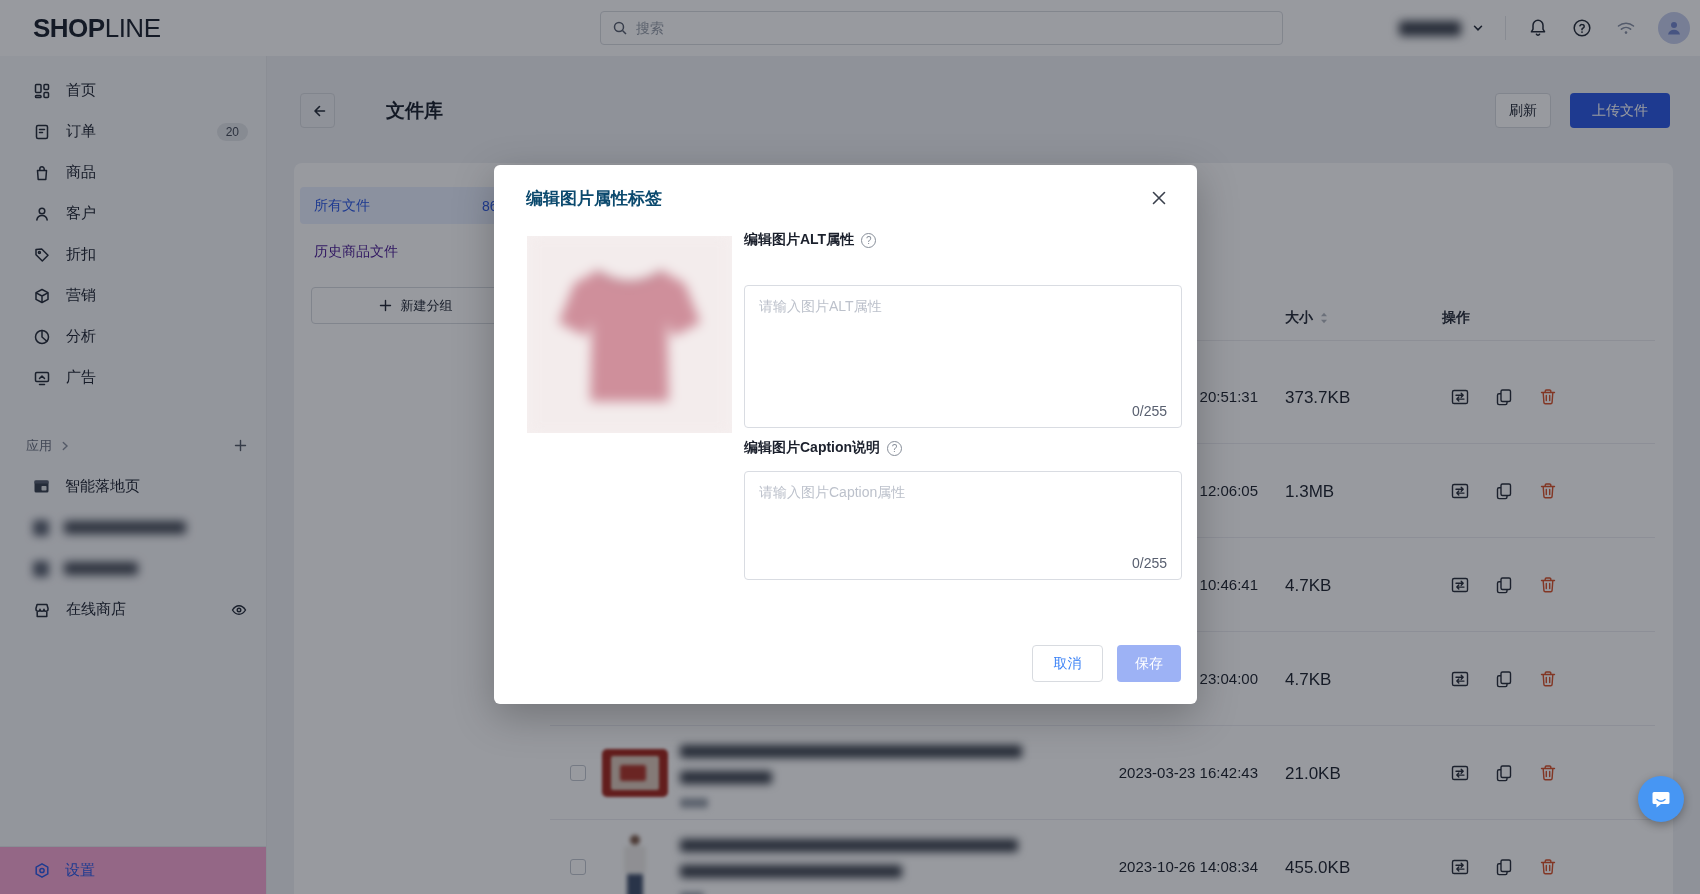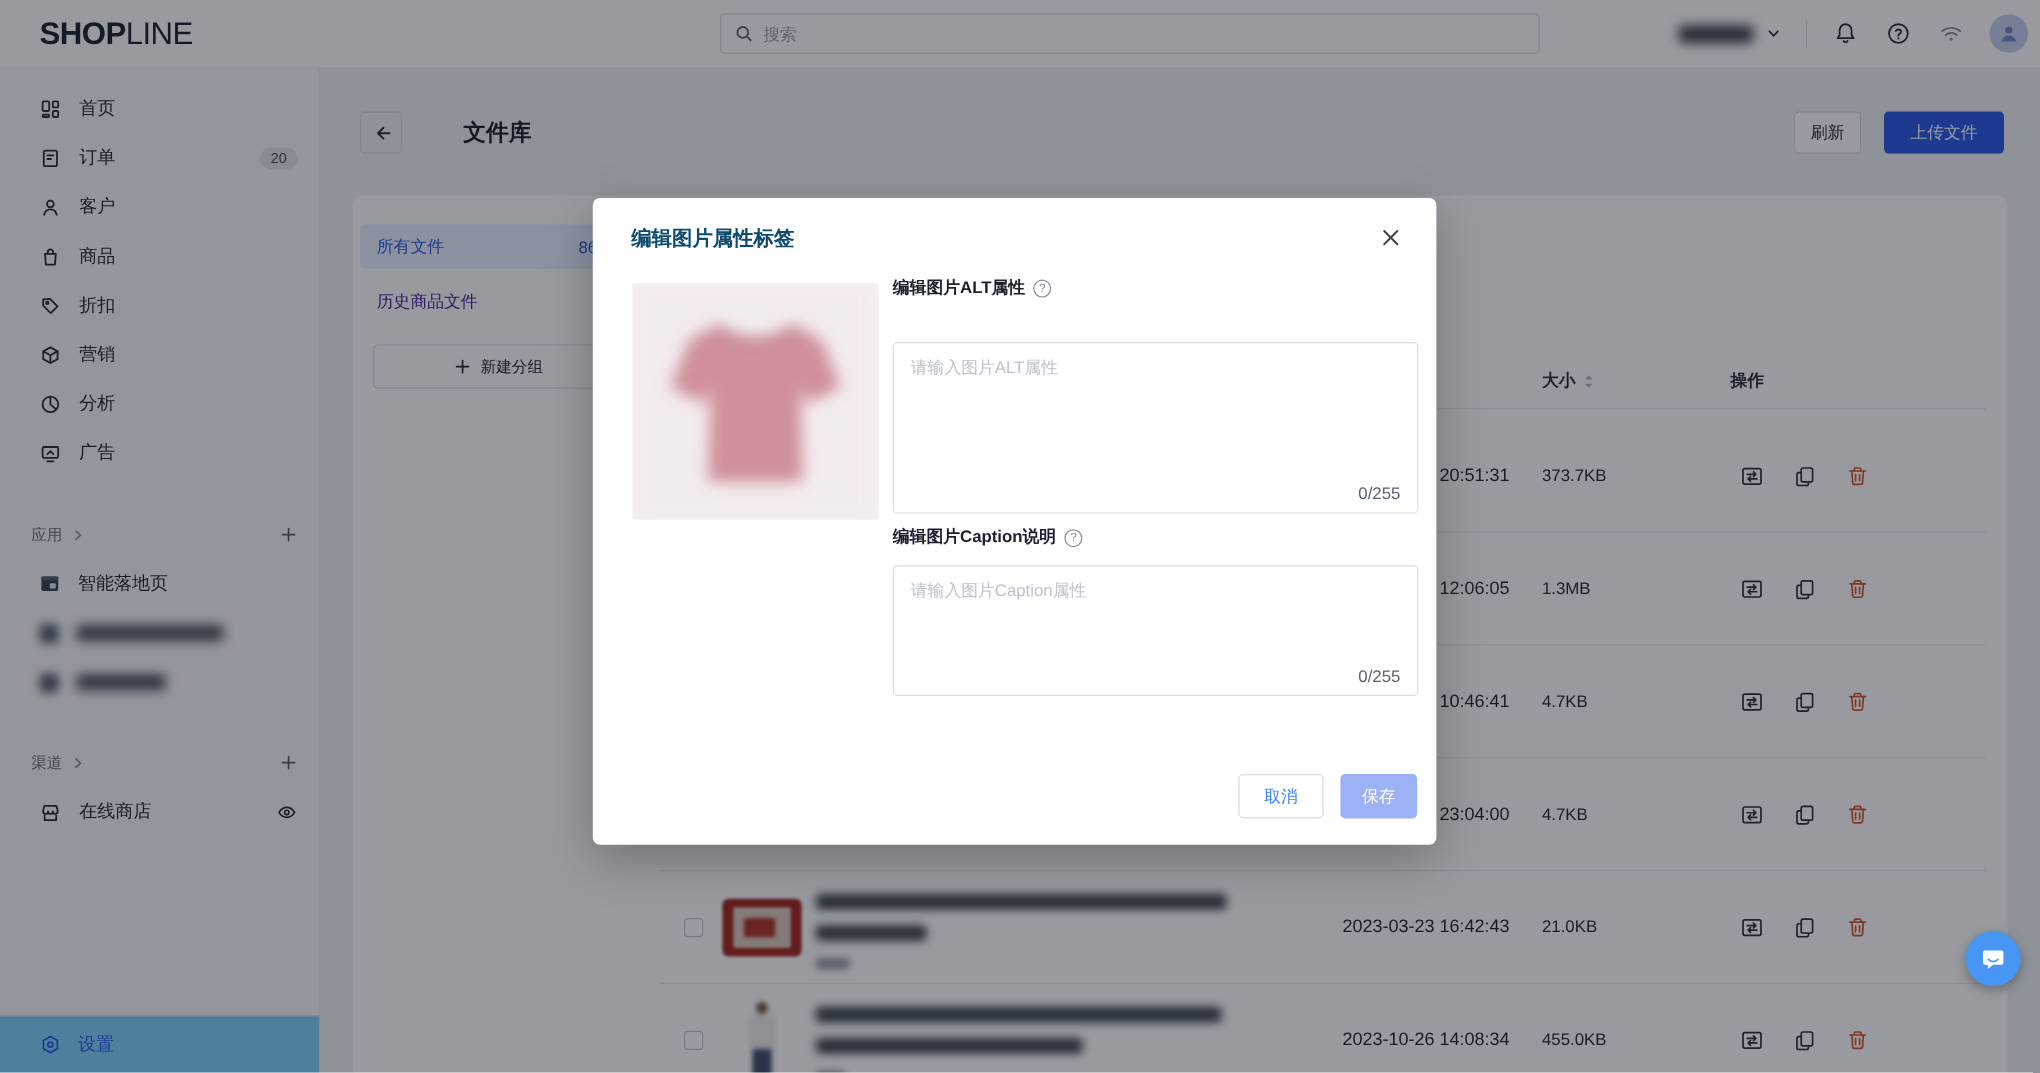--- a/index.html
+++ b/index.html
@@ -26,21 +26,21 @@
   .sidebar { position:absolute; left:0; top:56px; width:267px; bottom:0; background:#f7f8fa; border-right:1px solid #e9ebee; }
   .nav { padding-top:14px; }
   .nav-item { height:41px; display:flex; align-items:center; gap:15px; padding:0 18px 0 33px; font-size:15px; color:#232936; cursor:pointer; }
   .badge { margin-left:auto; background:#e2e5e9; color:#454c59; font-size:12px; border-radius:10px; padding:2px 9px; }
   .sec { height:41px; display:flex; align-items:center; gap:7px; padding:0 18px 0 26px; color:#6a7180; font-size:13px; }
   .sec .plus { margin-left:auto; cursor:pointer; }
   .mt27 { margin-top:27px; } .mt26 { margin-top:26px; }
   .blur-line { height:13px; border-radius:3px; background:#464c58; filter:blur(5px); }
   .blur-sq { width:16px; height:16px; border-radius:3px; background:#5a6170; filter:blur(4px); flex:0 0 16px; }
   .eye { margin-left:auto; }
-  .settings { position:absolute; left:0; right:0; bottom:0; height:48px; border-top:1px solid #e6e8ec; display:flex; align-items:center; gap:14px; padding-left:33px; color:#2E5BE6; font-size:15px; background:#7dd3fc; cursor:pointer; }
+  .settings { position:absolute; left:0; right:0; bottom:0; height:48px; border-top:1px solid #e6e8ec; display:flex; align-items:center; gap:14px; padding-left:33px; color:#2E5BE6; font-size:15px; background:#f9a8d4; cursor:pointer; }
 
   
   .main { position:absolute; left:267px; top:56px; right:0; bottom:0; background:#eff1f4; }
   .back-btn { position:absolute; left:33px; top:37px; width:35px; height:35px; border:1px solid #d8dbe0; border-radius:4px; display:flex; align-items:center; justify-content:center; cursor:pointer; }
   .page-title { position:absolute; left:119px; top:42px; font-size:19px; font-weight:bold; color:#1b212e; }
   .btn { display:flex; align-items:center; justify-content:center; border-radius:4px; font-size:14px; cursor:pointer; }
   .btn-refresh { position:absolute; left:1228px; top:37px; width:56px; height:35px; background:#fff; border:1px solid #d8dbe0; color:#252b38; }
   .btn-upload { position:absolute; left:1303px; top:37px; width:100px; height:35px; background:#2E5BE6; color:#fff; border:0; }
 
   .card { position:absolute; left:27px; top:107px; width:1379px; height:731px; background:#fff; border-radius:8px 8px 0 0; overflow:hidden; }
@@ -60,21 +60,21 @@
   .thumb-red .inner { position:absolute; left:9px; top:7px; right:9px; bottom:7px; background:#dcc9bb; border-radius:2px; }
   .thumb-red .mark { position:absolute; left:18px; top:16px; width:26px; height:16px; background:#b0362a; border-radius:2px; filter:blur(1px); }
   .thumb-person { display:flex; flex-direction:column; align-items:center; filter:blur(2px); }
   .thumb-person .head { width:10px; height:10px; border-radius:50%; background:#7d5b49; }
   .thumb-person .torso { width:22px; height:27px; background:#efedea; border-radius:3px; margin-top:1px; }
   .thumb-person .legs { width:16px; height:26px; background:#41506b; margin-top:1px; }
   .fname { position:absolute; left:130px; top:19px; }
   .fname .l2a { margin-top:13px; }
   .ftag { height:10px; border-radius:2px; background:#9aa1ab; filter:blur(3px); margin-top:14px; }
   .fdate { position:absolute; right:397px; top:38px; font-size:15px; color:#1f2530; white-space:nowrap; }
-  .fsize { position:absolute; left:735px; top:38px; font-size:14px; color:#1f2530; }
+  .fsize { position:absolute; left:735px; top:38px; font-size:17px; color:#1f2530; }
   .facts { position:absolute; left:900px; top:37px; display:flex; gap:24px; }
   .facts .ic { width:20px; height:20px; cursor:pointer; }
 
   
   .overlay { position:absolute; inset:0; background:rgba(9,14,26,0.42); z-index:10; }
   .modal { position:absolute; left:494px; top:165px; width:703px; height:539px; background:#fff; border-radius:6px; box-shadow:0 12px 40px rgba(0,0,0,.25); z-index:20; }
   .m-title { position:absolute; left:32px; top:22px; font-size:17px; font-weight:bold; color:#0c4a6e; }
   .m-close { position:absolute; right:26px; top:21px; width:24px; height:24px; display:flex; align-items:center; justify-content:center; cursor:pointer; }
   .m-img { position:absolute; left:33px; top:71px; width:205px; height:197px; background:#f6f0f0; overflow:hidden; }
   .m-label { position:absolute; left:250px; display:flex; align-items:center; gap:7px; font-size:14px; font-weight:bold; color:#1b202c; }
@@ -157,32 +157,32 @@
       </div>
       <div class="nav-item">
         <svg width="18" height="18" viewBox="0 0 18 18" fill="none" stroke="#262d3a" stroke-width="1.5" stroke-linejoin="round">
             <rect x="3.5" y="2.5" width="11" height="13" rx="1.5"></rect>
             <path d="M6.5 6.5h5M6.5 9.5h3" stroke-linecap="round"></path>
           </svg>
         <span>订单</span>
         <span class="badge">20</span>
       </div>
       <div class="nav-item">
+        <svg width="18" height="18" viewBox="0 0 18 18" fill="none" stroke="#262d3a" stroke-width="1.5" stroke-linejoin="round">
+            <path d="M4.5 6.5h9l-.7 9H5.2z"></path>
+            <path d="M6.8 6.3V5a2.2 2.2 0 014.4 0v1.3"></path>
+          </svg>
+        <span>商品</span>
+      </div>
+      <div class="nav-item">
         <svg width="18" height="18" viewBox="0 0 18 18" fill="none" stroke="#262d3a" stroke-width="1.5" stroke-linecap="round">
             <circle cx="9" cy="6" r="2.8"></circle>
             <path d="M3.8 15c.6-3 2.6-4.5 5.2-4.5s4.6 1.5 5.2 4.5"></path>
           </svg>
         <span>客户</span>
-      </div>
-      <div class="nav-item">
-        <svg width="18" height="18" viewBox="0 0 18 18" fill="none" stroke="#262d3a" stroke-width="1.5" stroke-linejoin="round">
-            <path d="M4.5 6.5h9l-.7 9H5.2z"></path>
-            <path d="M6.8 6.3V5a2.2 2.2 0 014.4 0v1.3"></path>
-          </svg>
-        <span>商品</span>
       </div>
       <div class="nav-item">
         <svg width="18" height="18" viewBox="0 0 18 18" fill="none" stroke="#262d3a" stroke-width="1.5" stroke-linejoin="round">
             <path d="M3 3.5L8.7 3 15 9.3 9.3 15 3 8.7z"></path>
             <circle cx="6.4" cy="6.4" r="1"></circle>
           </svg>
         <span>折扣</span>
       </div>
       <div class="nav-item">
         <svg width="18" height="18" viewBox="0 0 18 18" fill="none" stroke="#262d3a" stroke-width="1.5" stroke-linejoin="round">
@@ -226,29 +226,20 @@
       </div>
       <div class="nav-item">
         <div class="blur-sq"></div>
         <div class="blur-line" style="width:122px"></div>
       </div>
       <div class="nav-item">
         <div class="blur-sq"></div>
         <div class="blur-line" style="width:74px"></div>
       </div>
 
-      <div class="sec mt26">
-        <span>渠道</span>
-        <svg width="12" height="12" viewBox="0 0 12 12" fill="none" stroke="#8b92a0" stroke-width="1.4" stroke-linecap="round">
-            <path d="M4.3 2.5L8 6 4.3 9.5"></path>
-          </svg>
-        <svg class="plus" width="15" height="15" viewBox="0 0 15 15" fill="none" stroke="#565d6a" stroke-width="1.4" stroke-linecap="round">
-            <path d="M7.5 2.5v10M2.5 7.5h10"></path>
-          </svg>
-      </div>
       <div class="nav-item">
         <svg width="18" height="18" viewBox="0 0 18 18" fill="none" stroke="#262d3a" stroke-width="1.5" stroke-linejoin="round">
             <path d="M3 7.2l1.1-3.7h9.8L15 7.2v1a2 2 0 01-4 0 2 2 0 01-4 0 2 2 0 01-4 0z"></path>
             <path d="M4.2 11v4.5h9.6V11"></path>
           </svg>
         <span>在线商店</span>
         <svg class="eye" width="18" height="18" viewBox="0 0 18 18" fill="none" stroke="#262d3a" stroke-width="1.4">
             <path d="M2.5 9s2.6-4.2 6.5-4.2S15.5 9 15.5 9s-2.6 4.2-6.5 4.2S2.5 9 2.5 9z"></path>
             <circle cx="9" cy="9" r="1.8"></circle>
           </svg>

